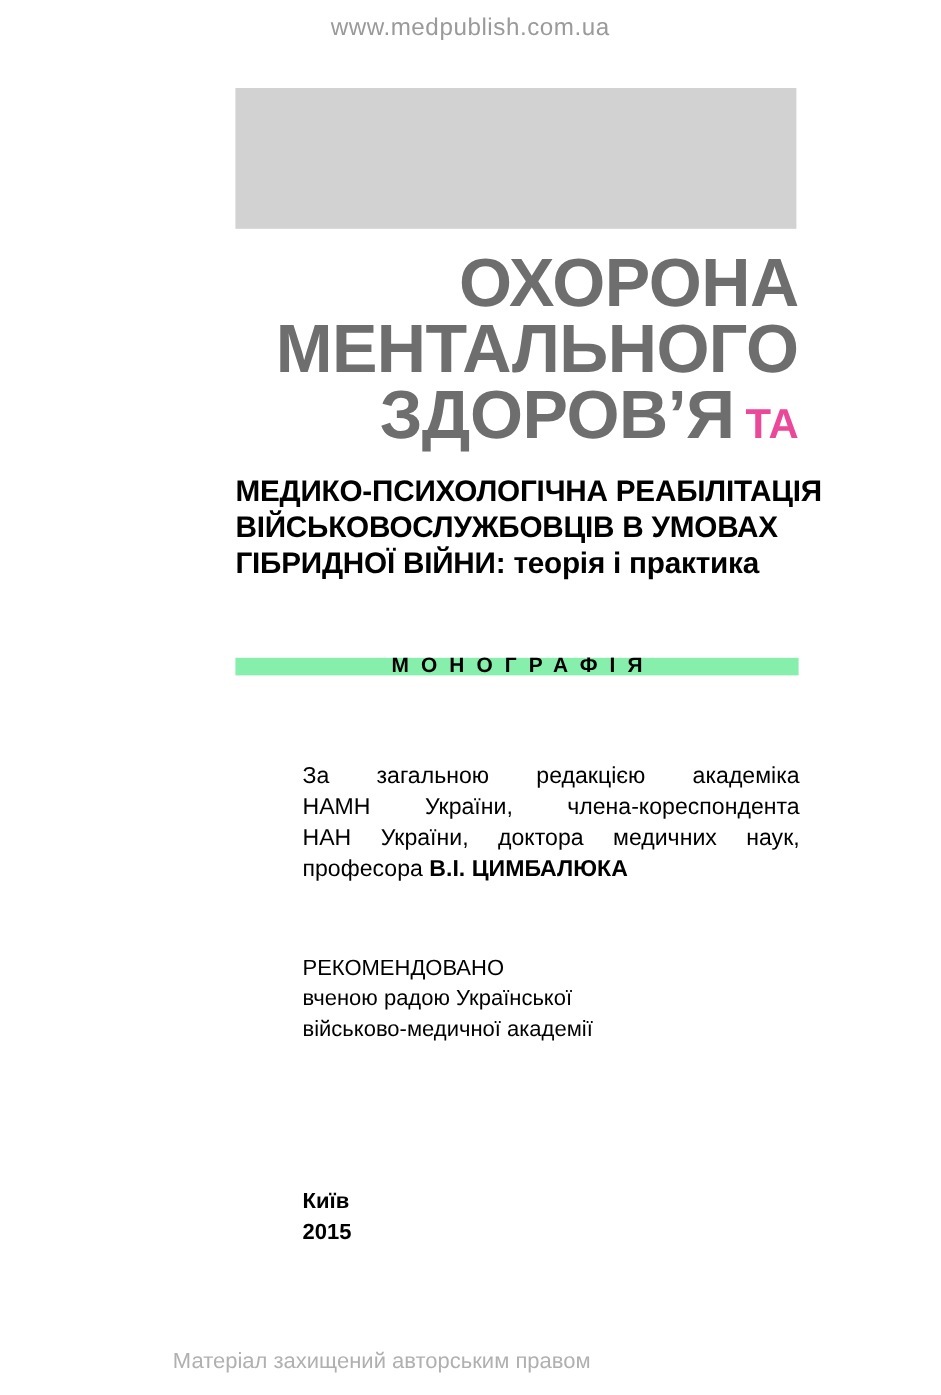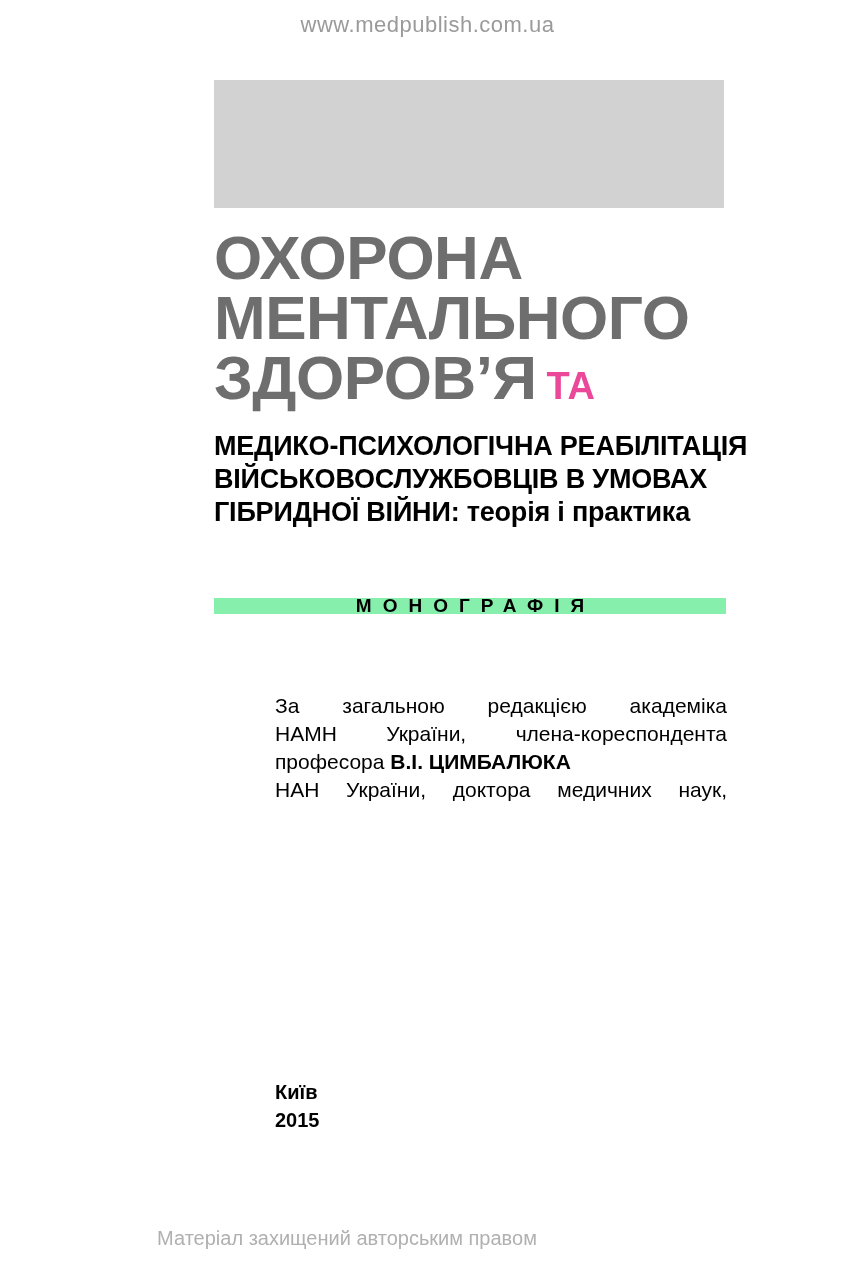--- a/index.html
+++ b/index.html
@@ -56,20 +56,21 @@
 
   .big-title {
     font-family: "Liberation Sans", sans-serif;
     font-weight: bold;
     font-size: 62px;
     line-height: 60px;
     letter-spacing: -0.5px;
     color: #6e6e6e;
     text-transform: uppercase;
     margin: 0;
+    text-align: right;
   }
   .big-title .line {
     display: block;
     white-space: nowrap;
   }
   .big-title .ta {
     font-size: 38px;
     color: #ec4899;
     letter-spacing: 0px;
     padding-left: 10px;
@@ -207,24 +208,29 @@
     </div>
   </div>
 
   <div class="mono-band">
     <span>МОНОГРАФІЯ</span>
   </div>
 
   <div class="editor-block">
     <span class="line">За загальною редакцією академіка</span>
     <span class="line">НАМН України, члена-кореспондента</span>
+    <span class="line">НАН України, доктора медичних наук,</span>
     <span class="line last"><span>професора </span><b>В.І. ЦИМБАЛЮКА</b></span>
-    <span class="line">НАН України, доктора медичних наук,</span>
-  </div>
-
+  </div>
+
+  <div class="recommend-block">
+    <span class="line">РЕКОМЕНДОВАНО</span>
+    <span class="line">вченою радою Української</span>
+    <span class="line">військово-медичної академії</span>
+  </div>
 
   <div class="imprint-block">
     <span class="line">Київ</span>
     <span class="line">2015</span>
   </div>
 
   <div class="watermark-bottom">Матеріал захищений авторським правом</div>
 
 </div>
 

